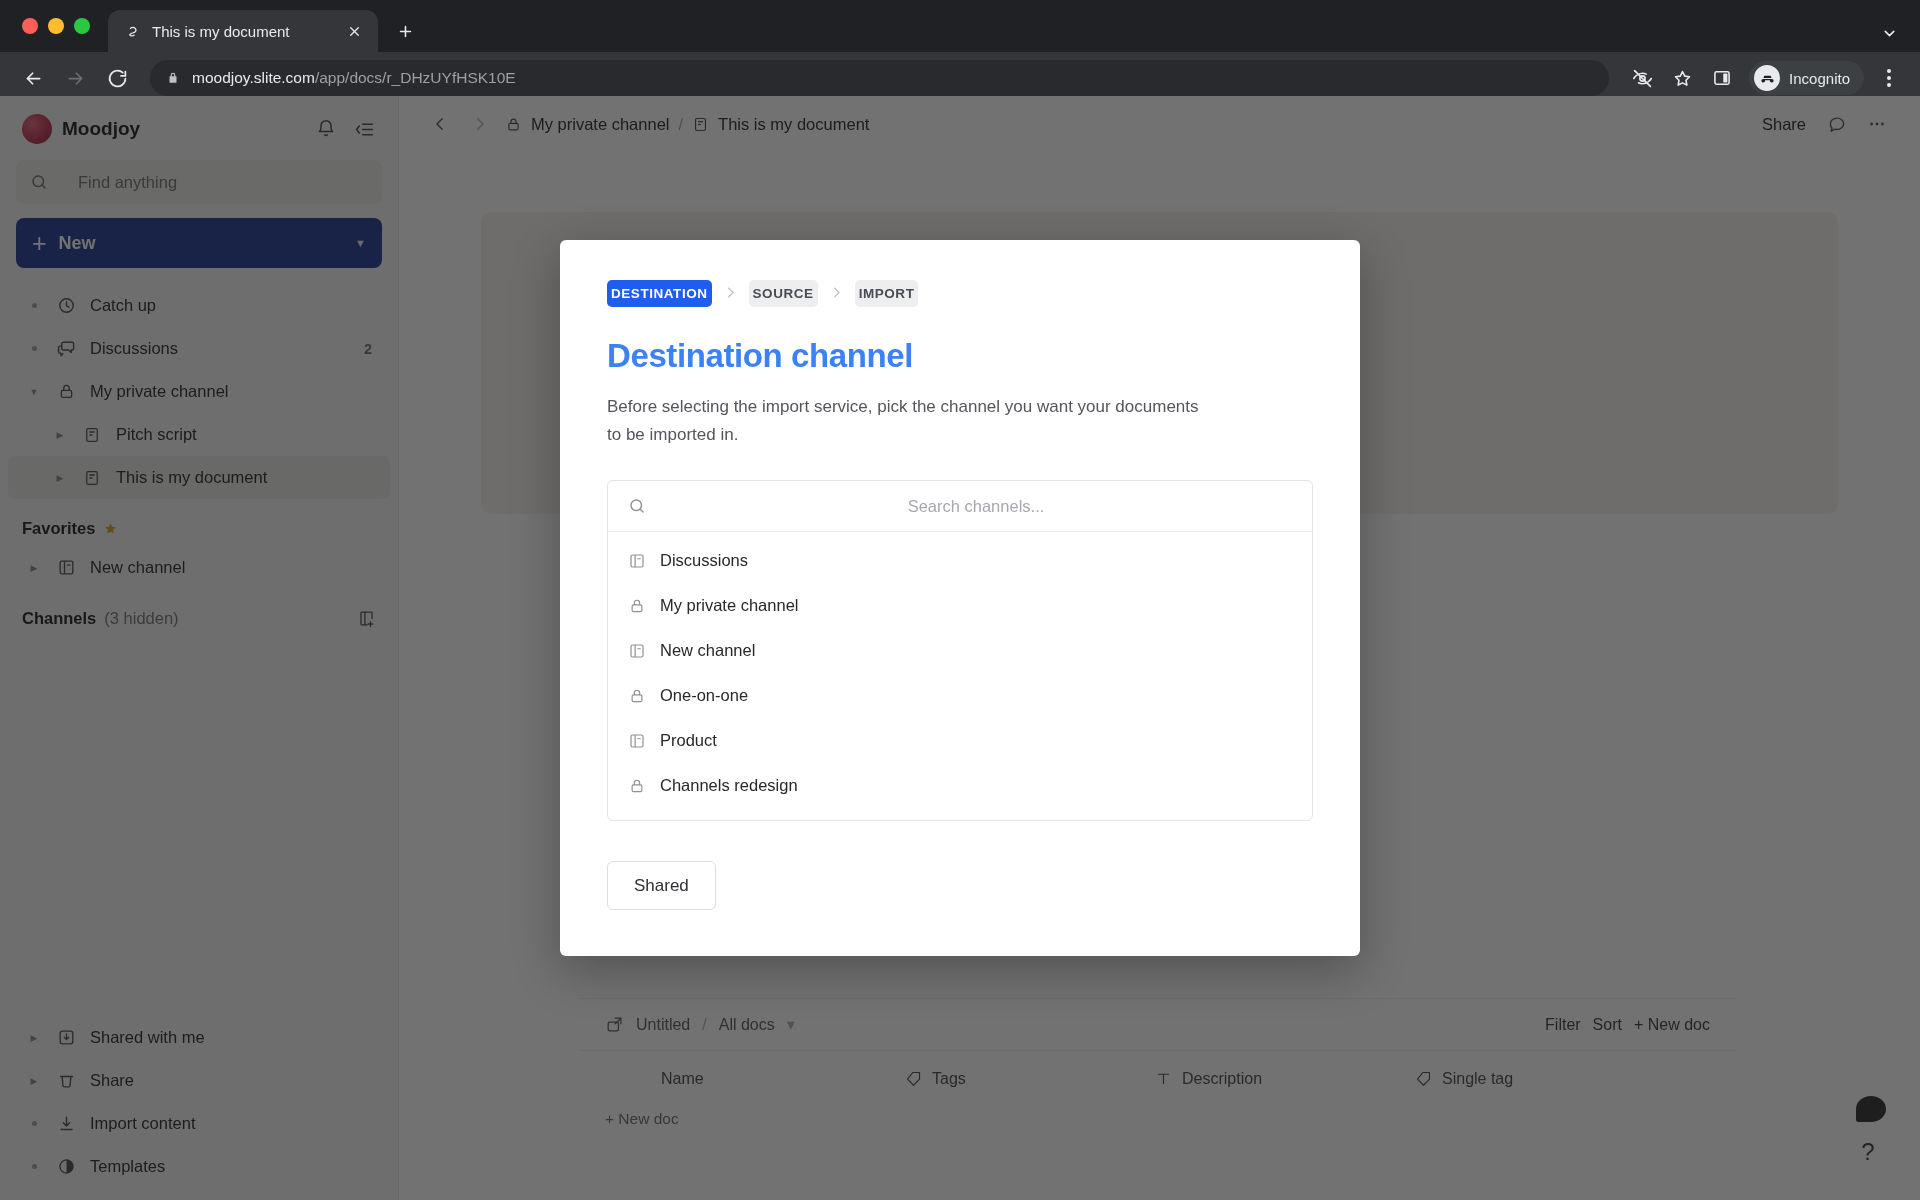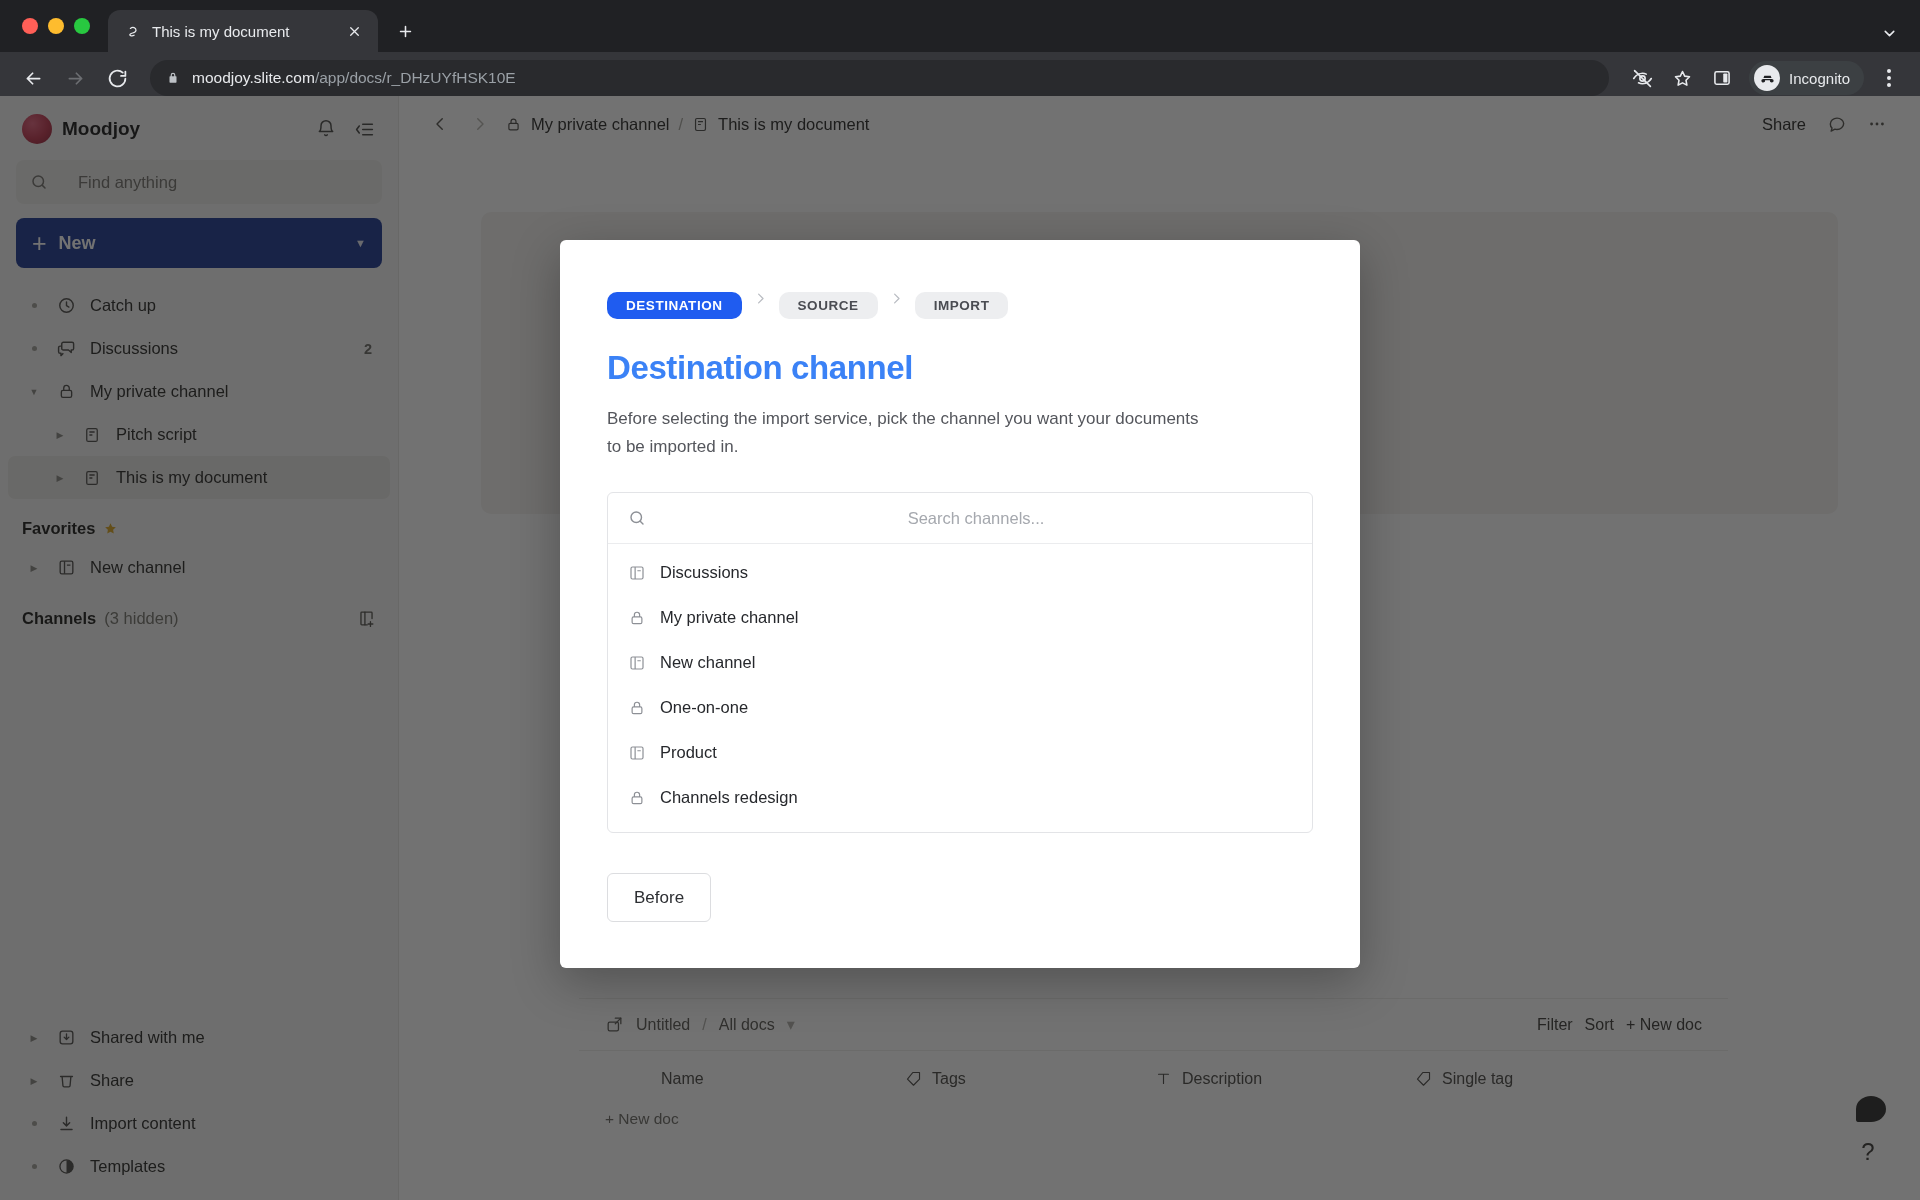--- a/index.html
+++ b/index.html
@@ -164,21 +164,21 @@
   .crumb .ci { display: flex; align-items: center; color: #4f4e4b; }
   .topbar .grow { flex: 1; }
   .share-btn { font-size: 16.5px; color: #2c2c2a; padding: 0 6px; }
 
   .cover {
     position: absolute; left: 82px; right: 82px; top: 116px; height: 302px;
     background: #f4f3f1; border-radius: 10px;
   }
 
   .doc {
-    position: absolute; left: 0; right: 12px; top: 800px; padding: 0 180px;
+    position: absolute; left: 0; right: 4px; top: 800px; padding: 0 180px;
   }
   .doc-title {
     font-size: 44px; font-weight: 700; color: #111; letter-spacing: -.5px;
     display: inline-block; position: relative;
   }
   .squiggle {
     position: absolute; left: 90px; right: 0; bottom: 2px; height: 6px;
     background-image: repeating-linear-gradient(90deg, #d93025 0 3px, transparent 3px 6px);
     opacity: .95;
   }
@@ -216,21 +216,21 @@
 
   .modal {
     position: absolute; left: 560px; top: 144px; width: 800px;
     background: #fff; border-radius: 6px;
     box-shadow: 0 14px 48px rgba(0,0,0,.28);
     padding: 40px 47px 46px 47px;
   }
   .steps { display: flex; align-items: center; gap: 11px; }
   .step {
     font-size: 13.5px; font-weight: 700; letter-spacing: .55px;
-    padding: 6px 19px; border-radius: 10px; background: #edeef0; color: #4a4c52; margin-top: 12px;
+    padding: 6px 4px; border-radius: 5px; background: #edeef0; color: #4a4c52;
   }
   .step.on { background: #1f5cf0; color: #fff; }
   .step-chev { color: #b9bcc2; font-size: 17px; font-weight: 300; line-height: 1; }
 
   .m-title { font-size: 33px; font-weight: 700; color: #3b82f6; margin-top: 30px; letter-spacing: -.4px; }
   .m-desc { font-size: 17px; line-height: 1.62; color: #54565c; margin-top: 18px; max-width: 600px; }
 
   .picker {
     margin-top: 32px; border: 1px solid #e3e4e7; border-radius: 6px; overflow: hidden;
   }
@@ -737,18 +737,18 @@
                   <rect x="5.5" y="10.5" width="13" height="9" rx="2"></rect>
                   <path d="M8.5 10.5V7.8a3.5 3.5 0 0 1 7 0v2.7"></path>
                 </svg>
             </span>
             <span>Channels redesign</span>
           </div>
         </div>
       </div>
 
       <div class="m-foot">
-        <button class="btn-cancel">Before</button>
+        <button class="btn-cancel">Shared</button>
       </div>
     </div>
 
   </div>
 </div>
 
 </body></html>

